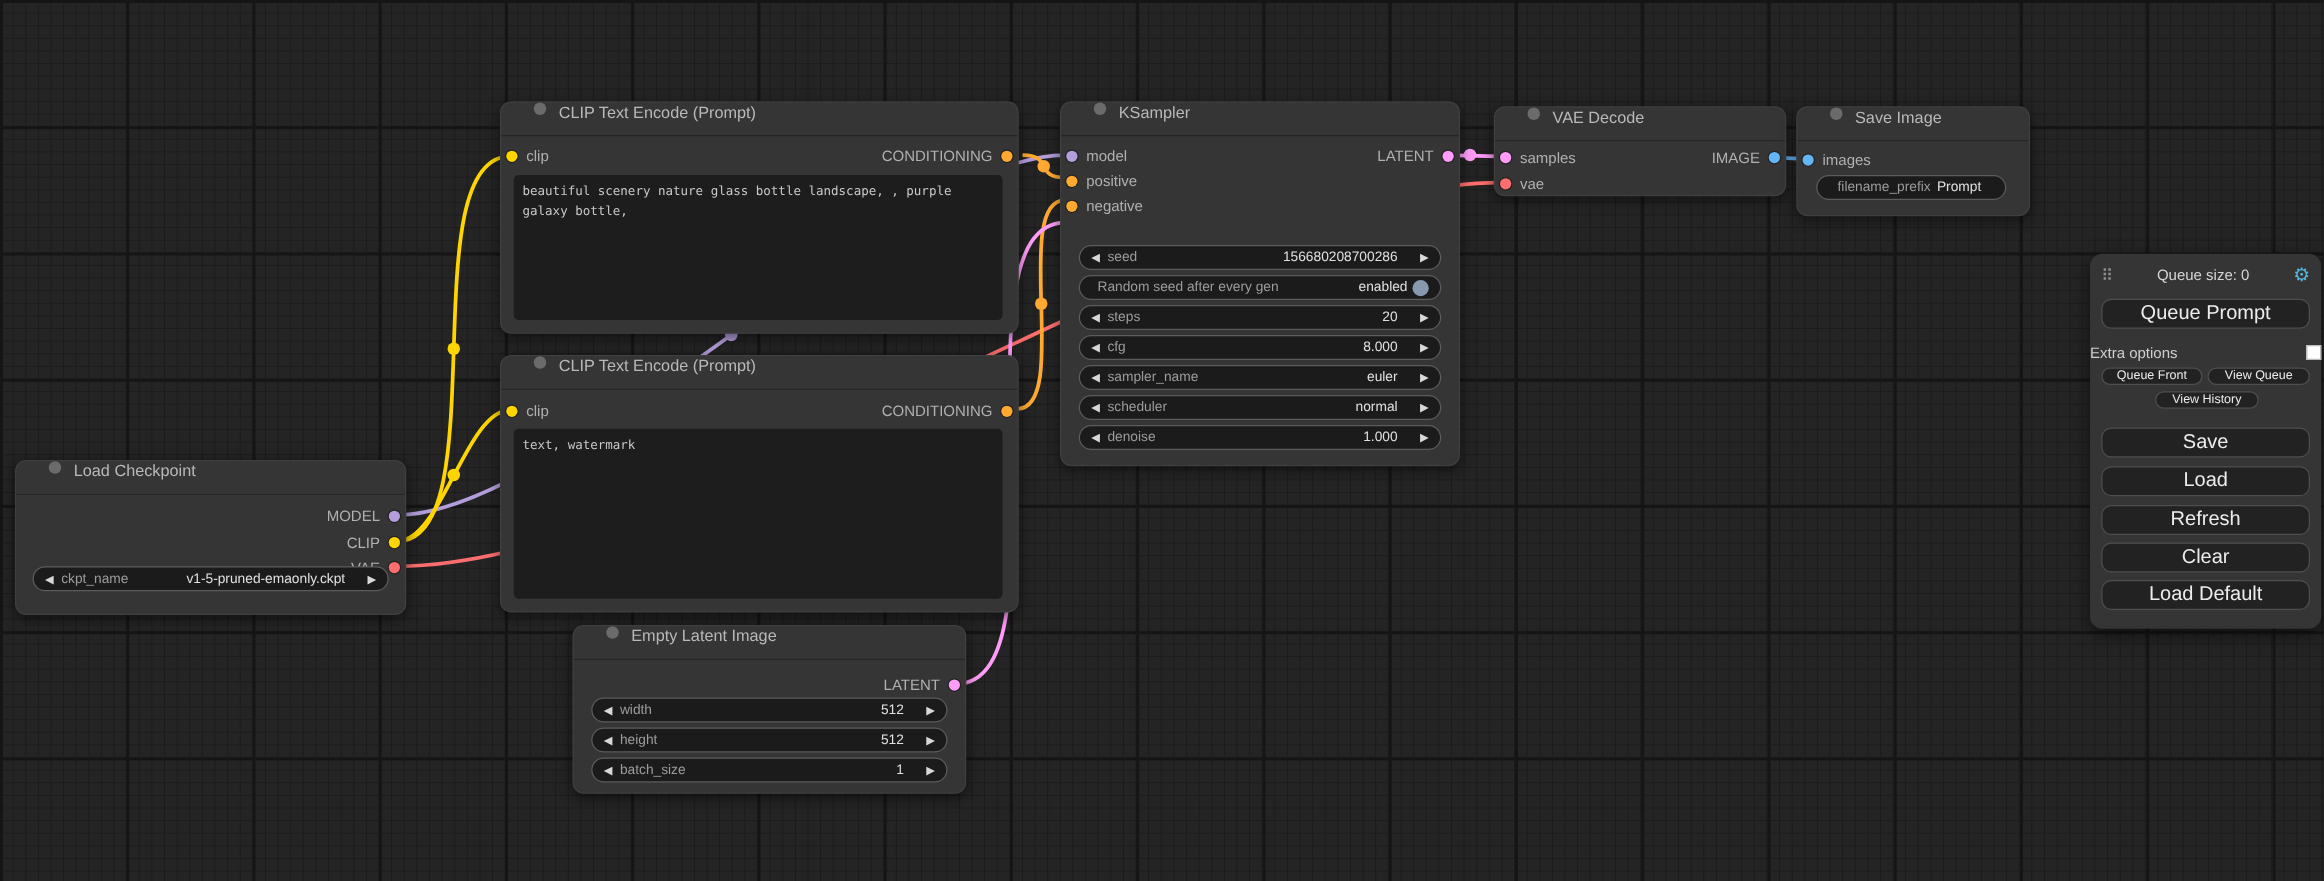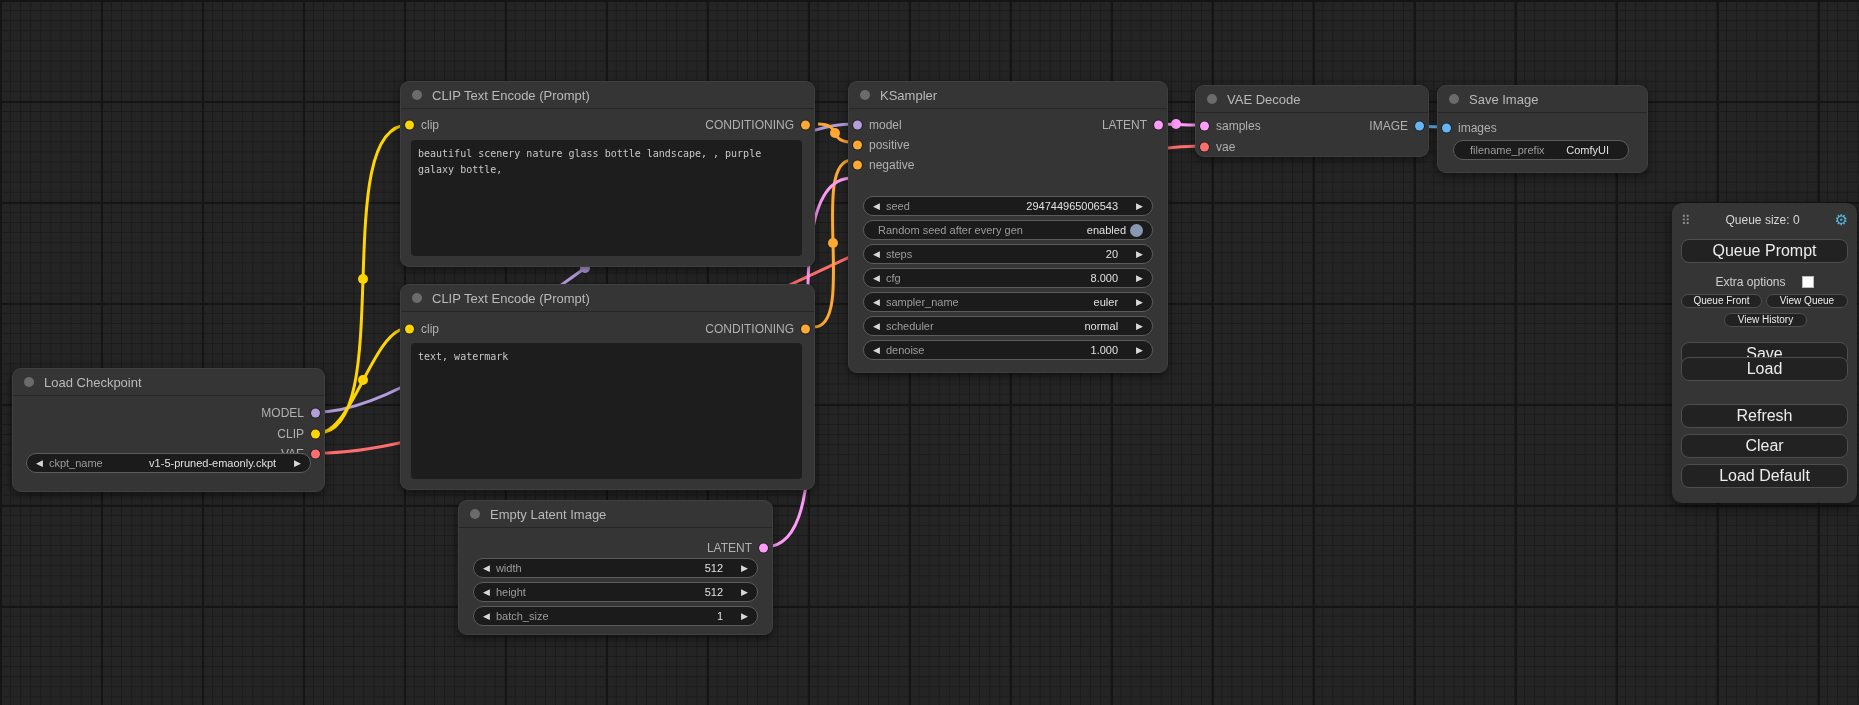--- a/index.html
+++ b/index.html
@@ -16,21 +16,21 @@
     background-size:101px 101px,101px 101px,10.1px 10.1px,10.1px 10.1px;
   }
   svg.wires{ position:absolute; left:0; top:0; z-index:1; }
   svg.wires path{ fill:none; stroke-width:3px; }
 
   .node{
     position:absolute; z-index:2;
     background:#353535; border:1px solid #3f3f3f; border-radius:9px;
     box-shadow:0 3px 10px rgba(0,0,0,.5);
   }
-  .nheader{ height:27px; display:flex; align-items:center; padding:0 11px;
+  .nheader{ height:27px; display:flex; align-items:flex-start; padding:0 26px;
             border-bottom:1px solid rgba(0,0,0,.28); }
   .ndot{ width:10px; height:10px; border-radius:50%; background:#6b6b6b; margin-right:10px; flex:none; }
   .ntitle{ color:#b9b9b9; font-size:13px; white-space:nowrap; }
 
   .srow{ position:absolute; left:0; right:0; height:20px; }
   .sdot{ position:absolute; top:50%; transform:translateY(-50%);
          width:9px; height:9px; border-radius:50%; box-shadow:0 0 0 1px rgba(0,0,0,.35); }
   .sdot.in{ left:4px; } .sdot.out{ right:4px; }
   .slabel{ position:absolute; top:50%; transform:translateY(-50%);
            font-size:12px; color:#b0b0b0; white-space:nowrap; }
@@ -68,21 +68,21 @@
   .drag-handle{ color:#8f8f8f; font-size:13px; cursor:move; }
   .qsize{ flex:1; text-align:center; color:#d6d6d6; font-size:12px; }
   .gear{ color:#55B6DE; font-size:15px; cursor:pointer; }
   .btn{
     position:absolute; left:9px; width:167px; height:24px;
     background:#222222; border:1px solid #4e4e4e; border-radius:8px;
     color:#ececec; font-size:16px; text-align:center; line-height:22px; cursor:pointer;
   }
   .btn.primary{ top:36px; }
   .extra-row{ position:absolute; left:0; right:0; top:71px; height:16px;
-              display:flex; align-items:center; justify-content:center; gap:16px; }
+              display:flex; align-items:center; justify-content:space-between; gap:16px; }
   .extra-label{ color:#cfcfcf; font-size:12px; }
   .checkbox{ width:12px; height:12px; background:#ffffff; border:1px solid #bbbbbb; }
   .btn.small{ height:14px; font-size:10px; line-height:12px; border-radius:8px; }
 </style>
 </head>
 <body>
 
 <div id="canvas">
 
   <svg class="wires" width="1859" height="705">
@@ -175,21 +175,21 @@
       <span class="slabel in">positive</span>
     </div>
     <div class="srow" style="top:73px">
       <span class="sdot in c-cond"></span>
       <span class="slabel in">negative</span>
     </div>
 
     <div class="widget" style="left:14px;right:14px;top:114px">
       <span class="warrow l">◀</span>
       <span class="wlabel">seed</span>
-      <span class="wvalue">294744965006543</span>
+      <span class="wvalue">156680208700286</span>
       <span class="warrow r">▶</span>
     </div>
     <div class="widget" style="left:14px;right:14px;top:138px">
       <span class="wlabel" style="margin-left:5px">Random seed after every gen</span>
       <span class="wvalue solo">enabled</span>
       <span class="toggle"></span>
     </div>
     <div class="widget" style="left:14px;right:14px;top:162px">
       <span class="warrow l">◀</span>
       <span class="wlabel">steps</span>
@@ -261,49 +261,49 @@
       <span class="slabel in">samples</span>
       <span class="slabel out">IMAGE</span>
       <span class="sdot out c-image"></span>
     </div>
     <div class="srow" style="top:51px">
       <span class="sdot in c-vae"></span>
       <span class="slabel in">vae</span>
     </div>
   </div>
 
-  <div class="node" style="left:1437px;top:85px;width:211px;height:88px">
+  <div class="node" style="left:1437px;top:85px;width:187px;height:88px">
     <div class="nheader">
       <span class="ndot"></span>
       <span class="ntitle">Save Image</span>
     </div>
     <div class="srow" style="top:32px">
       <span class="sdot in c-image"></span>
       <span class="slabel in">images</span>
     </div>
     <div class="widget" style="left:15px;right:18px;top:54px">
       <span class="wlabel" style="margin-left:7px">filename_prefix</span>
-      <span class="wvalue">ComfyUI</span>
+      <span class="wvalue">Prompt</span>
     </div>
   </div>
 
   <div class="menu">
     <div class="menu-head">
       <span class="drag-handle">⠿</span>
       <span class="qsize">Queue size: 0</span>
       <span class="gear">⚙</span>
     </div>
     <div class="btn primary">Queue Prompt</div>
     <div class="extra-row">
       <span class="extra-label">Extra options</span>
       <span class="checkbox"></span>
     </div>
     <div class="btn small" style="top:91px;left:9px;width:81px">Queue Front</div>
     <div class="btn small" style="top:91px;left:94px;width:82px">View Queue</div>
     <div class="btn small" style="top:110px;left:52px;width:83px">View History</div>
     <div class="btn" style="top:139px">Save</div>
-    <div class="btn" style="top:154px">Load</div>
+    <div class="btn" style="top:170px">Load</div>
     <div class="btn" style="top:201px">Refresh</div>
     <div class="btn" style="top:231px">Clear</div>
     <div class="btn" style="top:261px">Load Default</div>
   </div>
 
 </div>
 
 </body></html>

